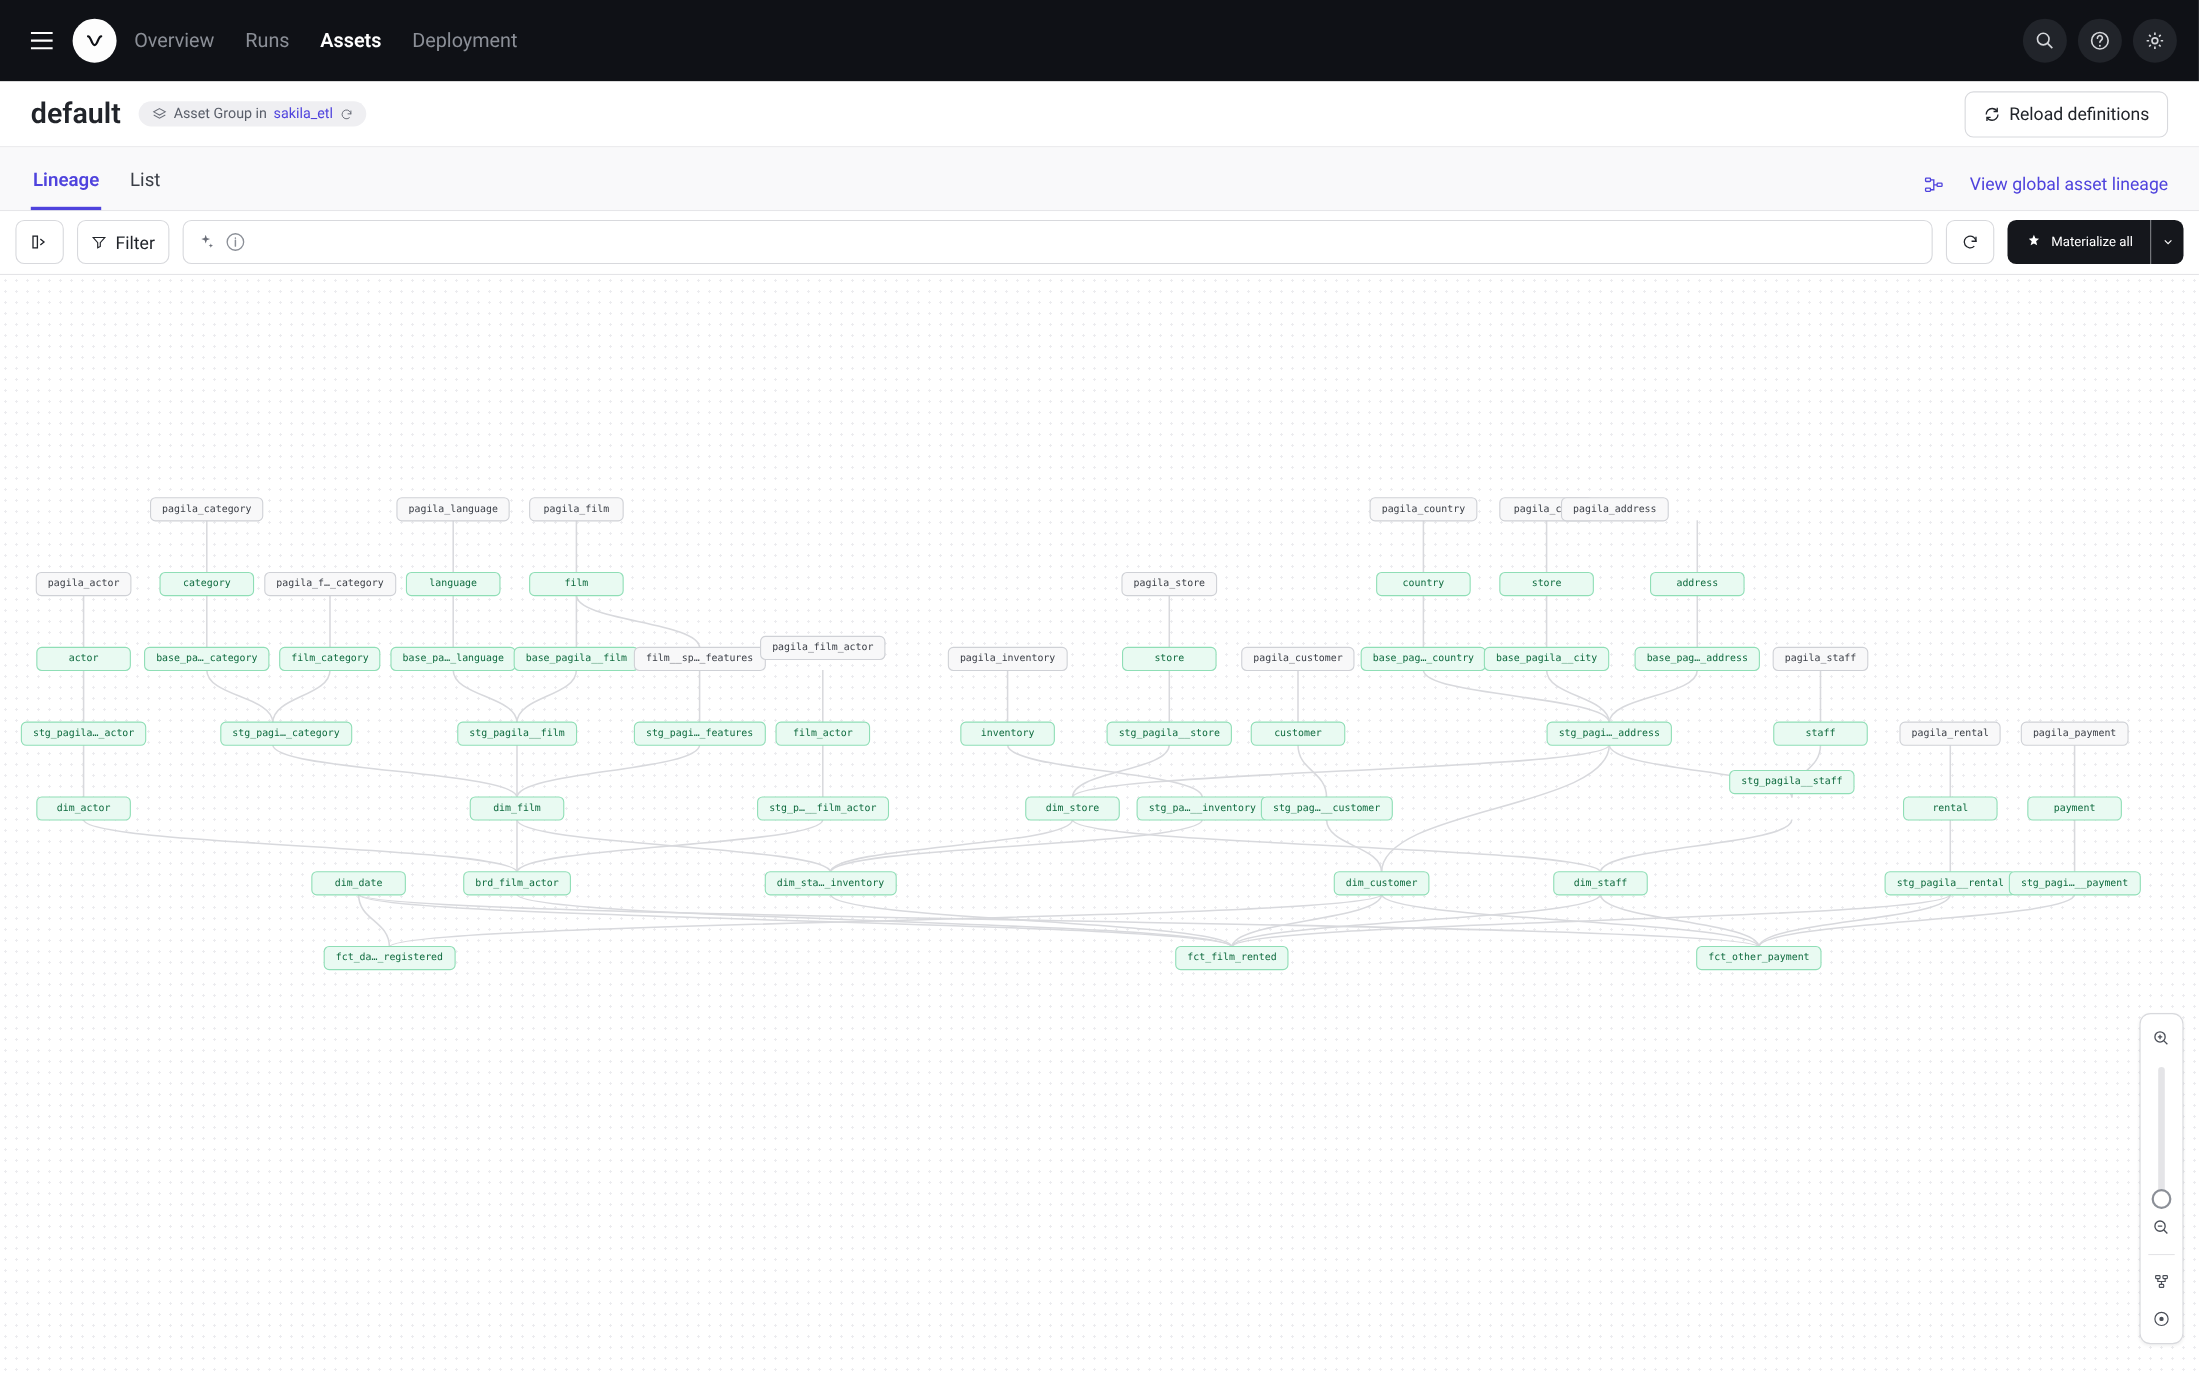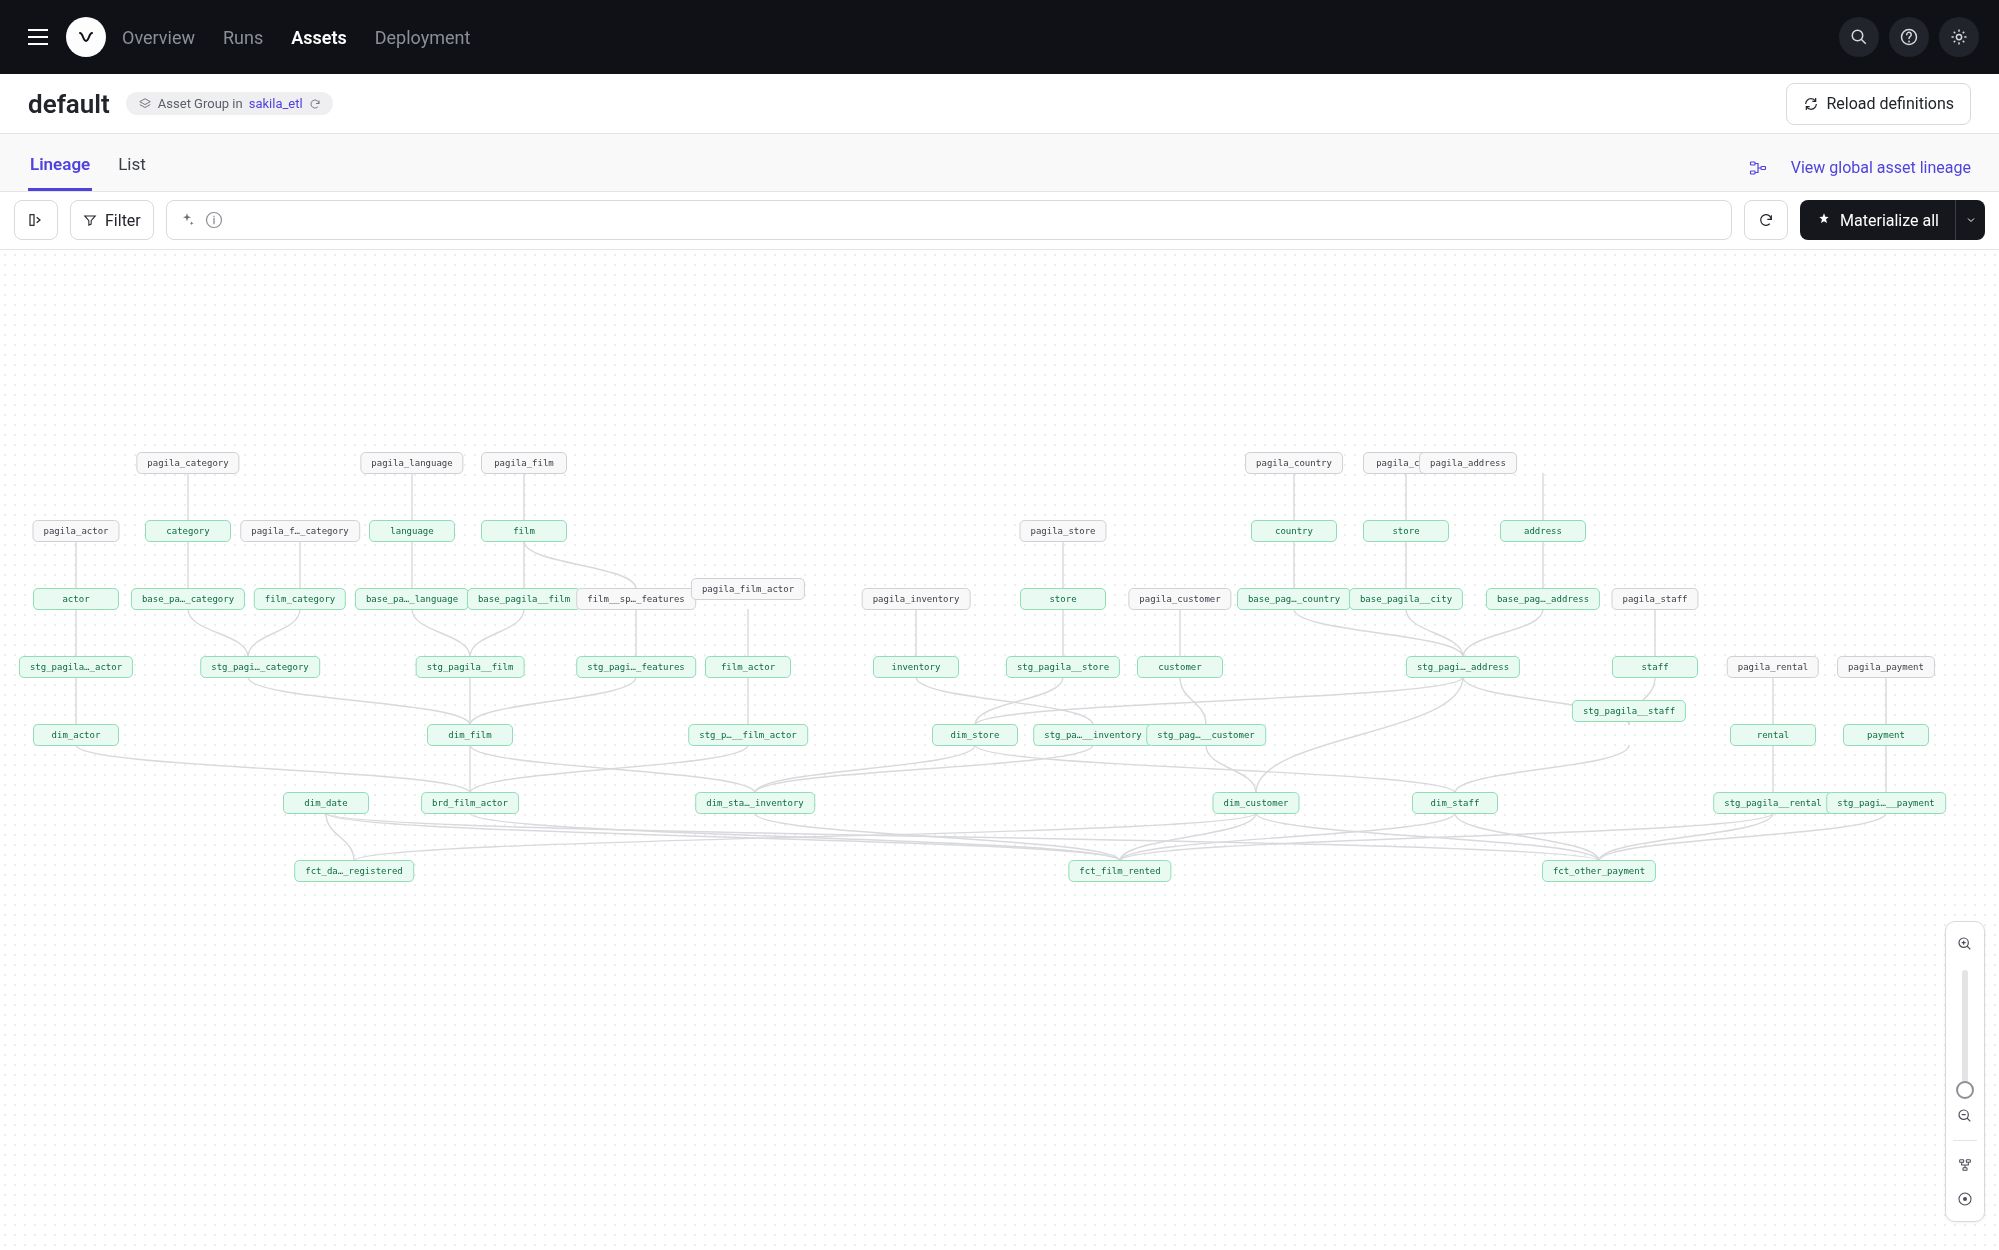--- a/index.html
+++ b/index.html
@@ -33,21 +33,21 @@
 
 
 .toolbar { height:58px; display:flex; align-items:flex-start; gap:12px; padding:8px 14px; border-bottom:1px solid #e4e4e7; background:#fff;}
 .small-btn { height:40px; border:1px solid #d8d9dd; background:#fff; border-radius:8px; padding:0 12px; display:flex; align-items:center; gap:8px; cursor:pointer; font-size:16px;}
 .square-btn { width:44px; padding:0; justify-content:center;}
 .search-wrap { flex:1; height:40px; border:1px solid #d8d9dd; border-radius:8px; display:flex; align-items:center; padding:0 12px; gap:10px; color:#6a6e78;}
 .search-wrap input { flex:1; border:none; outline:none; font-size:16px; color:#21242a; background:transparent;}
 .search-wrap input::placeholder { color:#8b8f97;}
 .info-icon { color:#8b8f97; cursor:pointer;}
 .mat-group { display:flex; align-items:stretch;}
-.mat-btn { height:40px; background:#15171c; color:#fff; border-radius:8px 0 0 8px; padding:0 16px; display:flex; align-items:center; gap:8px; cursor:pointer; font-size:16px;}
+.mat-btn { height:40px; background:#15171c; color:#fff; border-radius:8px 0 0 8px; padding:0 16px; display:flex; align-items:center; gap:8px; cursor:pointer; font-size:12px;}
 .mat-drop { height:40px; width:30px; background:#15171c; color:#fff; border-left:1px solid #3a3e46; border-radius:0 8px 8px 0; display:flex; align-items:center; justify-content:center; cursor:pointer;}
 
 
 .graph-area { position:absolute; left:0; right:0; top:250px; bottom:0; background:#fff;
  background-image: radial-gradient(#ececef 1px, transparent 1px);
  background-size: 10px 10px;
  overflow:hidden;
 }
 .edges-svg { position:absolute; inset:0; width:100%; height:100%; pointer-events:none;}
 .edges-svg path { stroke:#d8d9dd; stroke-width:1.4; fill:none;}

